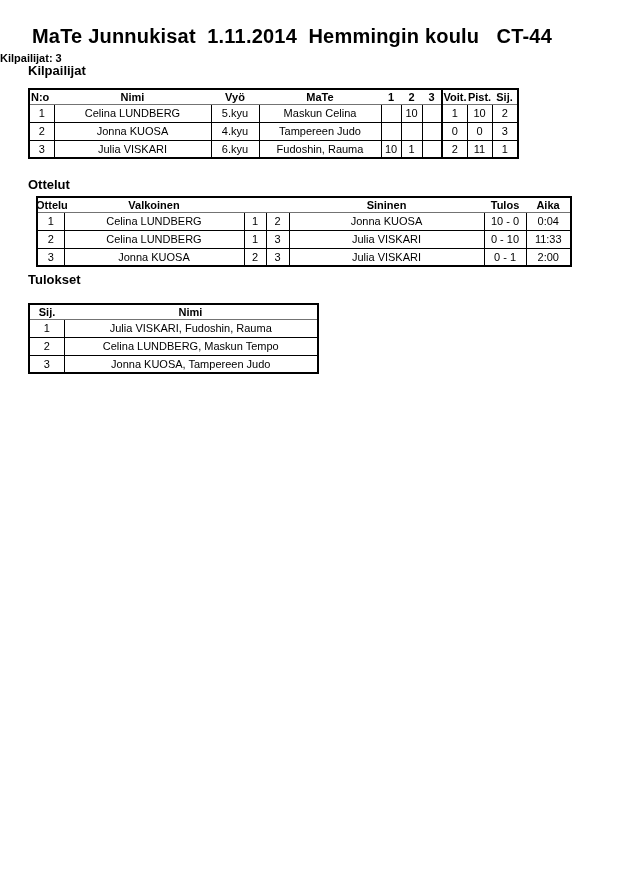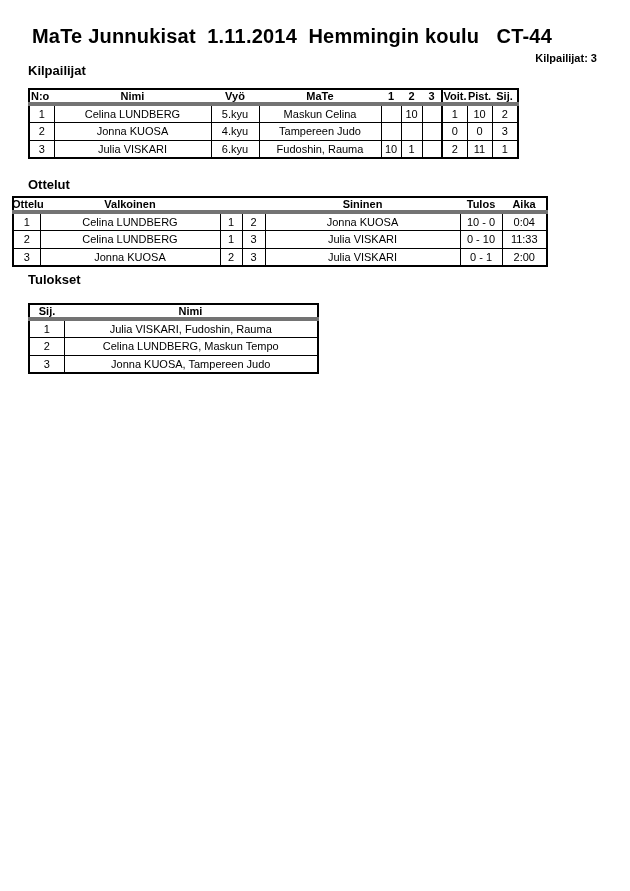--- a/index.html
+++ b/index.html
@@ -11,52 +11,52 @@
     color: #000000;
     overflow: hidden;
   }
   .page-title {
     position: absolute; top: 25px; left: 0; width: 584px;
     text-align: center; font-size: 20px; font-weight: bold;
     white-space: pre; letter-spacing: 0.2px;
   }
   .comp-count {
     position: absolute; top: 52px; left: 0; width: 597px;
-    text-align: right; font-size: 11px; font-weight: bold;
+    font-size: 11px; font-weight: bold;
   }
   .sec-title {
     position: absolute; font-size: 13px; font-weight: bold; text-align: left;
   }
   #sec-kilpailijat { top: 63px;  left: 28px; width: 413px; }
   #sec-ottelut     { top: 177px; left: 28px; width: 534px; }
   #sec-tulokset    { top: 272px; left: 28px; width: 289px; }
 
   table.t {
     position: absolute;
     border-collapse: collapse;
     table-layout: fixed;
     border: 2px solid #000;
     background: #fff;
   }
   #t1 { left: 28px; top: 88px;  width: 489px; }
-  #t2 { left: 12px; top: 196px; width: 534px; }
+  #t2 { left: 36px; top: 196px; width: 534px; }
   #t3 { left: 28px; top: 303px; width: 289px; }
 
   .t th, .t td {
     font-size: 11px; line-height: 1.1;
     white-space: nowrap; overflow: visible;
     vertical-align: middle;
     padding: 0;
   }
   .t thead tr { height: 15px; }
   .t tbody tr { height: 18px; }
   .t th {
     font-weight: bold;
     border: none;
-    border-bottom: 4px solid #737373;
+    border-bottom: 1px solid #737373;
     text-align: center;
   }
   .t td { border: 1px solid #000; text-align: center; }
 
   .al  { text-align: left; padding-left: 5px; }
   .al7 { text-align: left; padding-left: 7px; }
   .ar  { text-align: right; padding-right: 4px; }
   th.hl  { text-align: left; padding-left: 1px; }
   th.hov { text-align: left; text-indent: -2px; }
   .bl2 { border-left: 2px solid #000 !important; }

